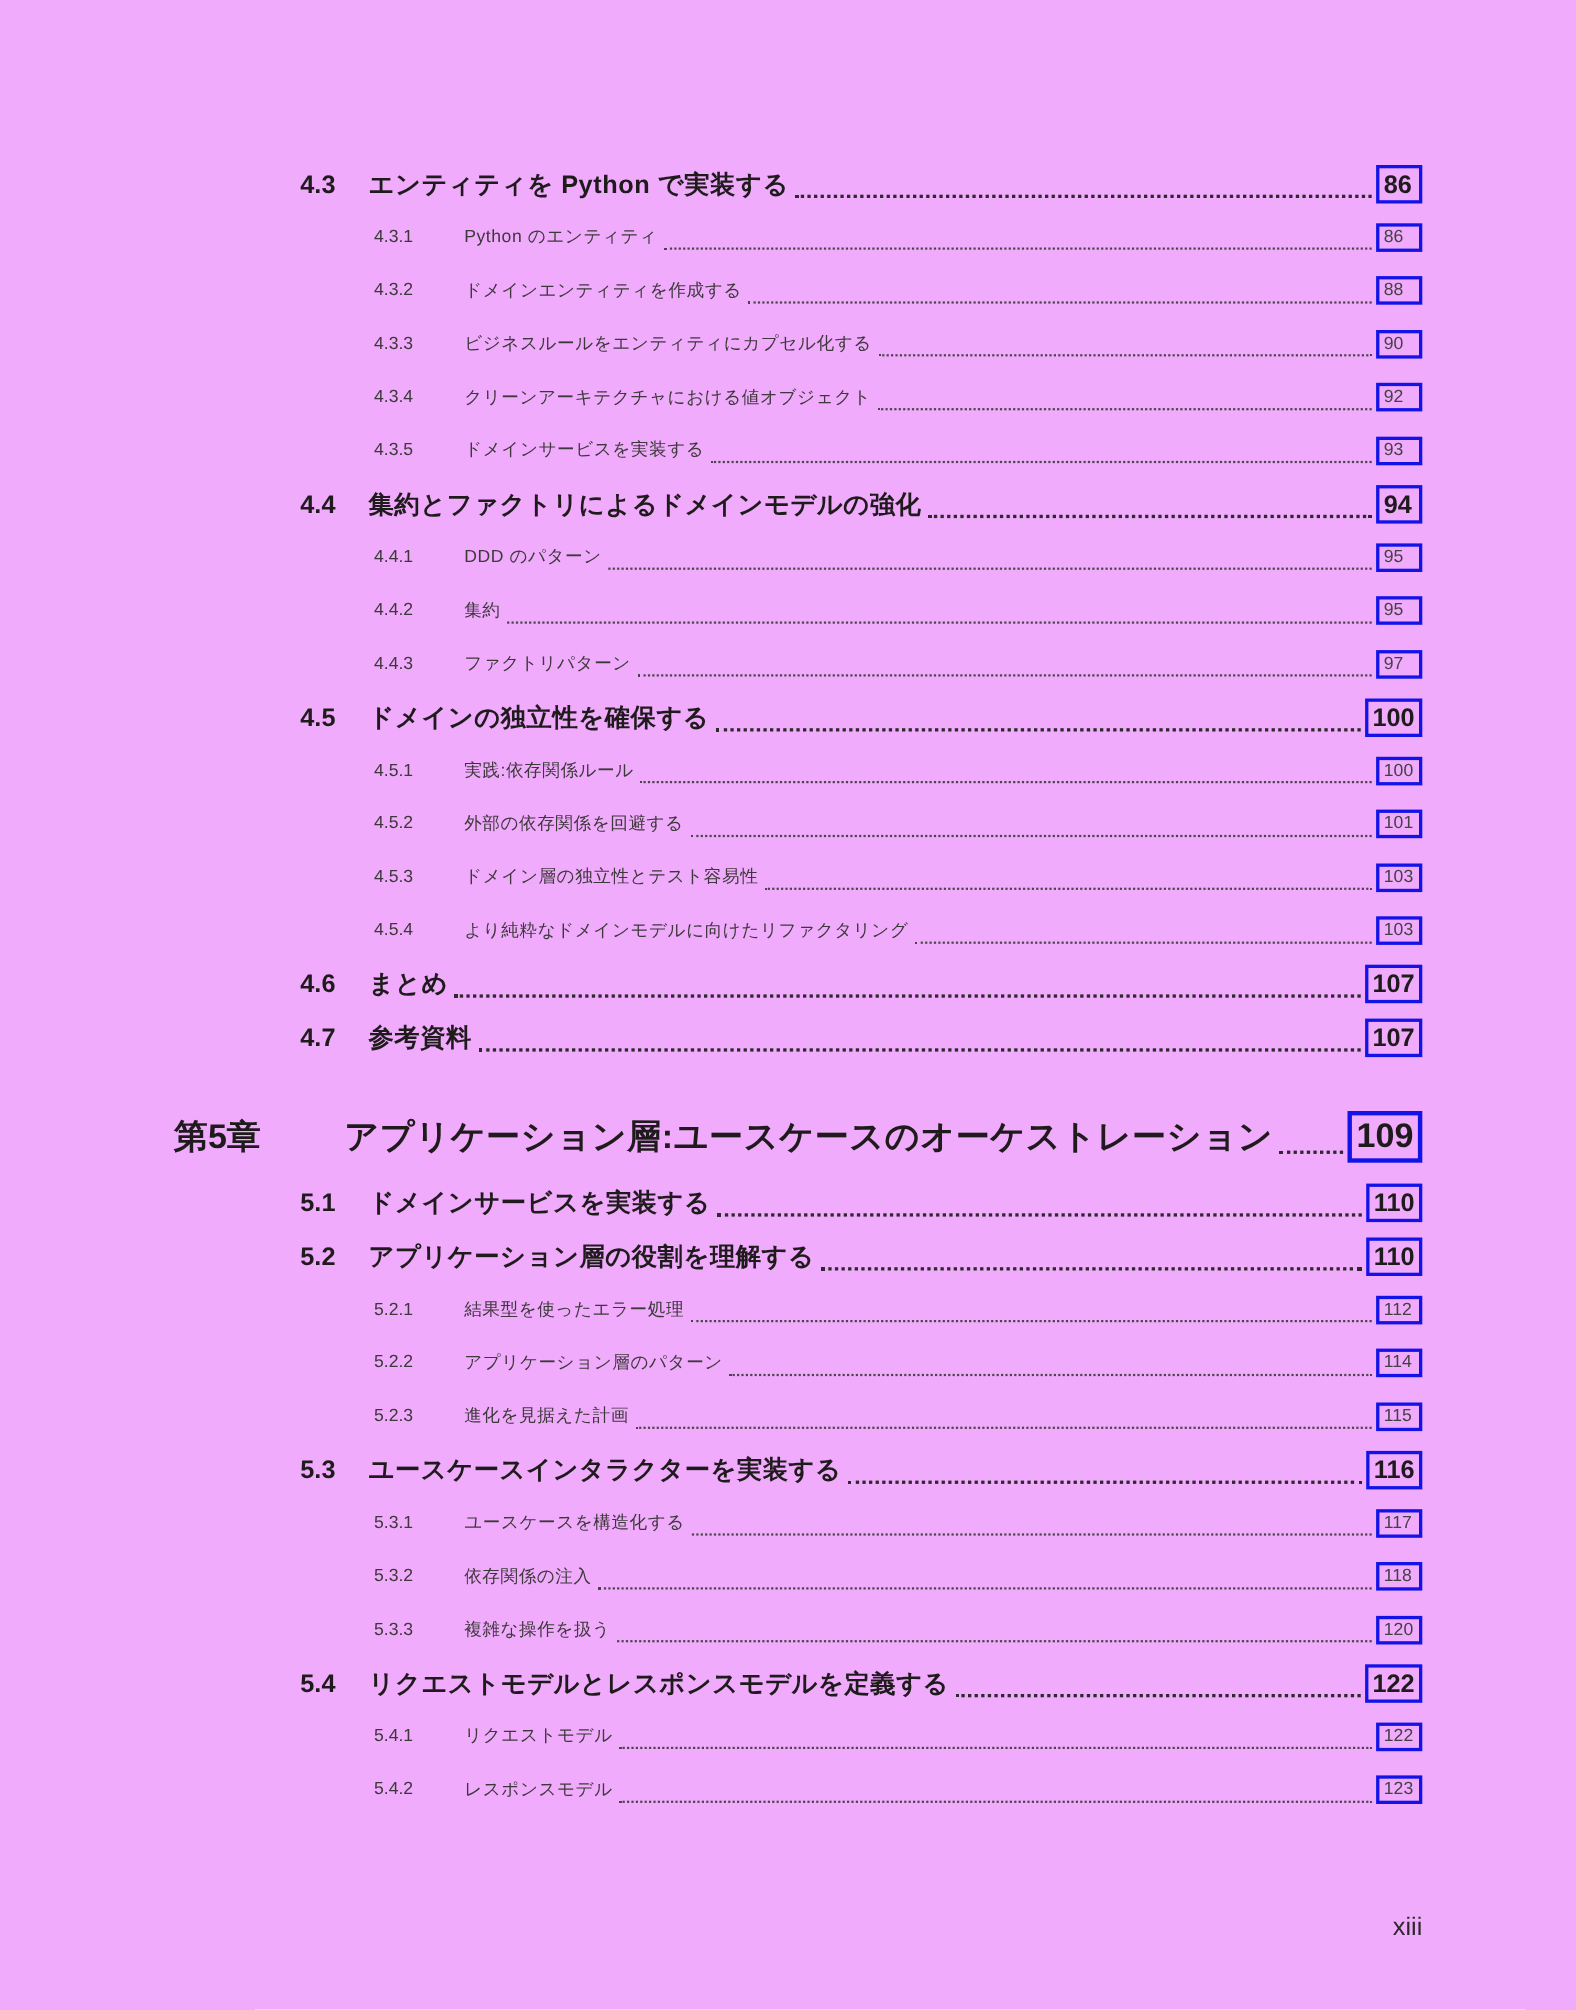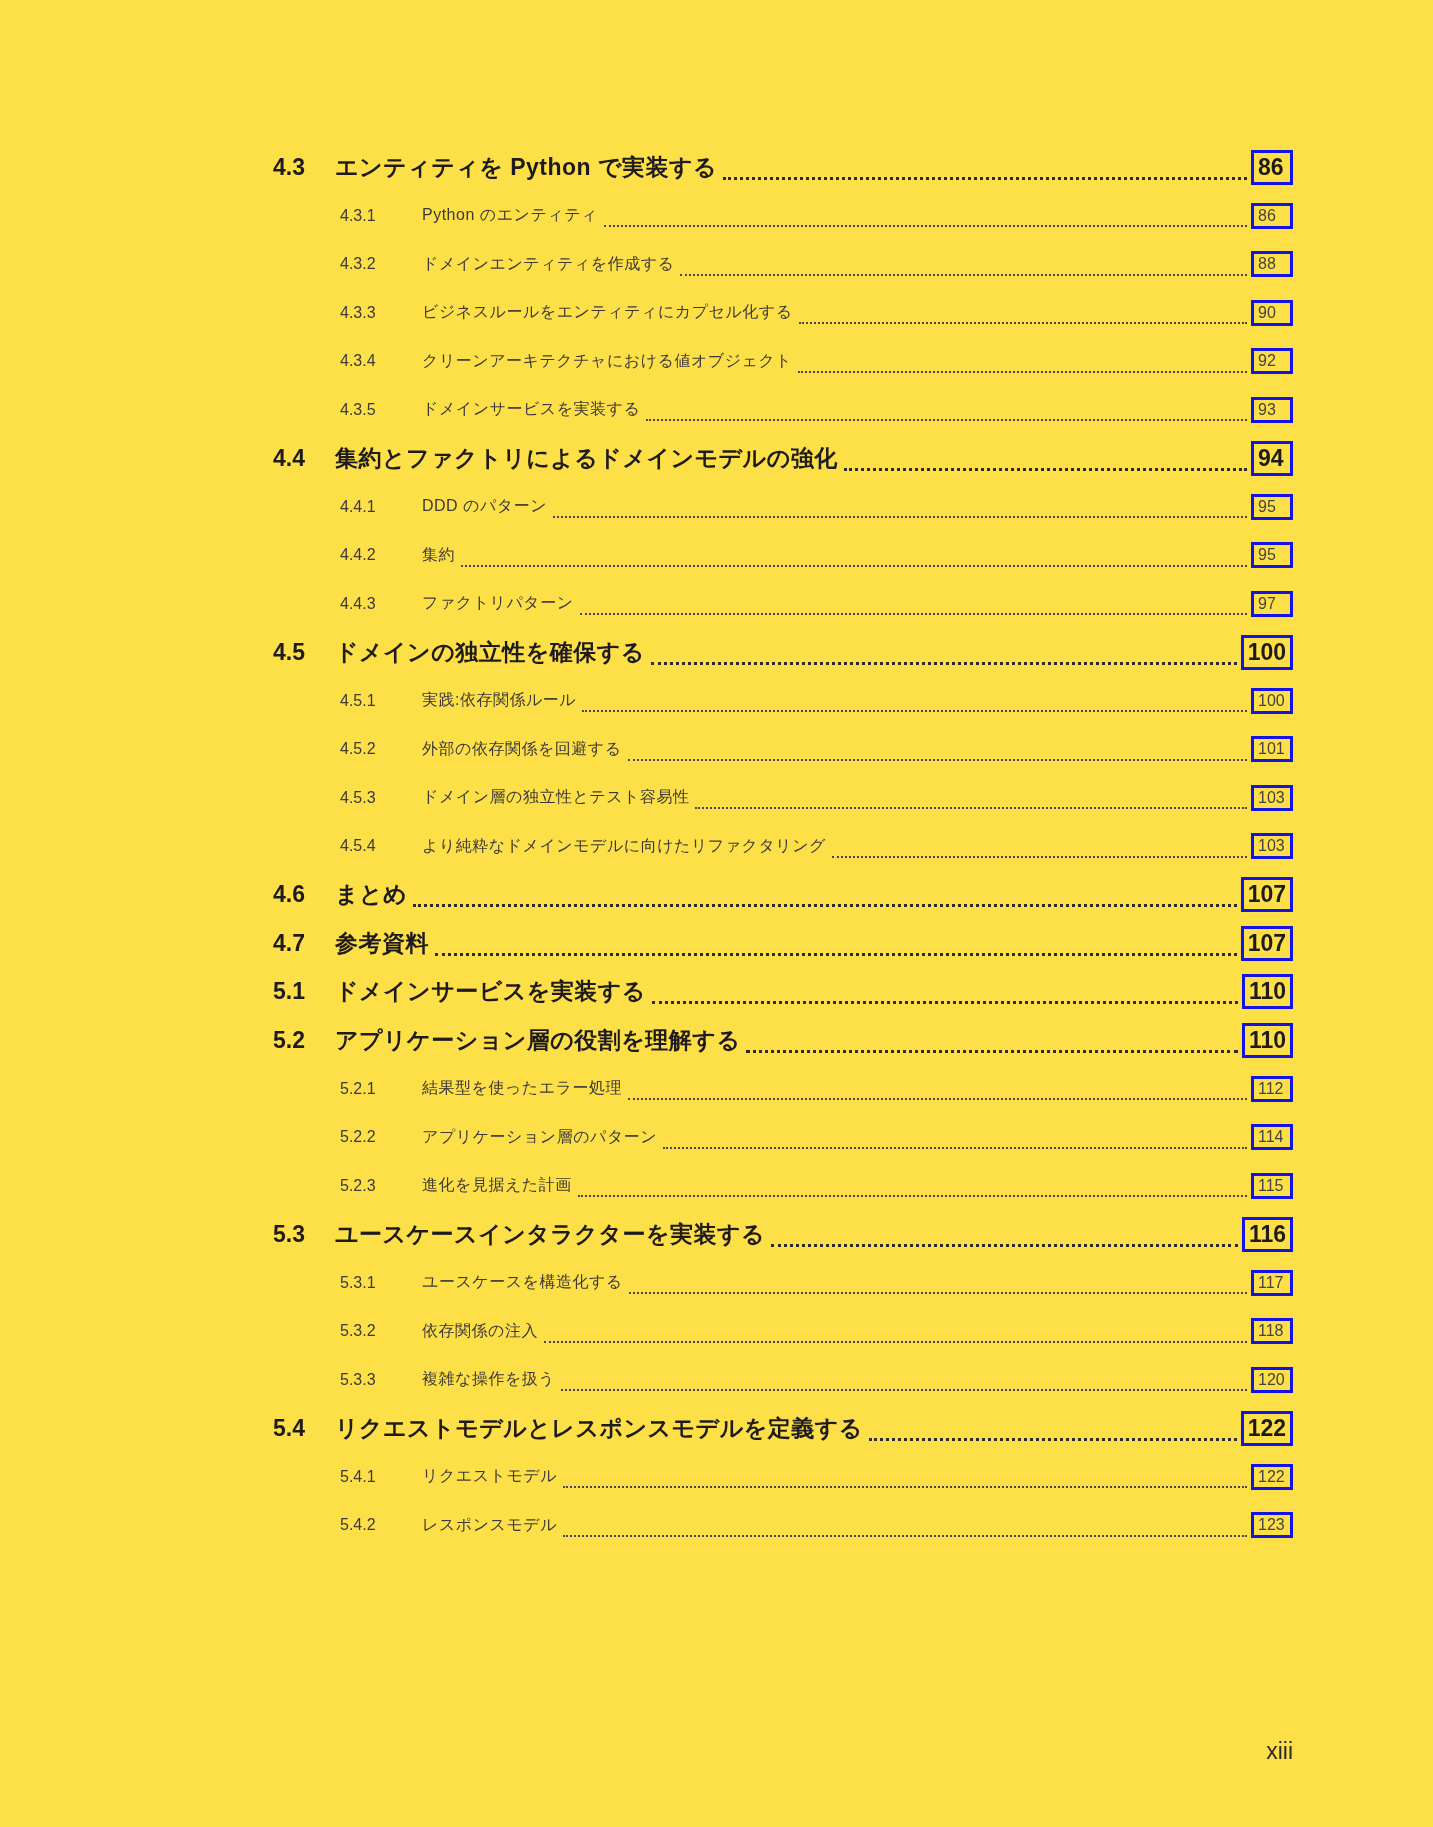--- a/index.html
+++ b/index.html
@@ -1,20 +1,20 @@
 <!DOCTYPE html>
 <html lang="ja" style="--accent: #1313e8;"><head>
 <meta charset="utf-8">
 <style>
   html, body { margin: 0; padding: 0; background: #ffffff; }
   .page {
     position: relative;
     width: 1433px;
     height: 1827px;
-    background: #fde047;
+    background: #f0abfc;
     font-family: "Liberation Sans", "DejaVu Sans", sans-serif;
     color: #231f20;
     overflow: hidden;
   }
   .toc {
     position: absolute;
     top: 143px;
     left: 0;
     right: 0;
   }
@@ -173,20 +173,26 @@
       <span class="title">まとめ</span>
       <span class="leader"></span>
       <span class="pagebox">107</span>
     </div>
       <div class="row row-section">
       <span class="num">4.7</span>
       <span class="title">参考資料</span>
       <span class="leader"></span>
       <span class="pagebox">107</span>
     </div>
+      <div class="row row-chapter">
+      <span class="num">第5章</span>
+      <span class="title">アプリケーション層:ユースケースのオーケストレーション</span>
+      <span class="leader"></span>
+      <span class="pagebox">109</span>
+    </div>
       <div class="row row-section">
       <span class="num">5.1</span>
       <span class="title">ドメインサービスを実装する</span>
       <span class="leader"></span>
       <span class="pagebox">110</span>
     </div>
       <div class="row row-section">
       <span class="num">5.2</span>
       <span class="title">アプリケーション層の役割を理解する</span>
       <span class="leader"></span>

